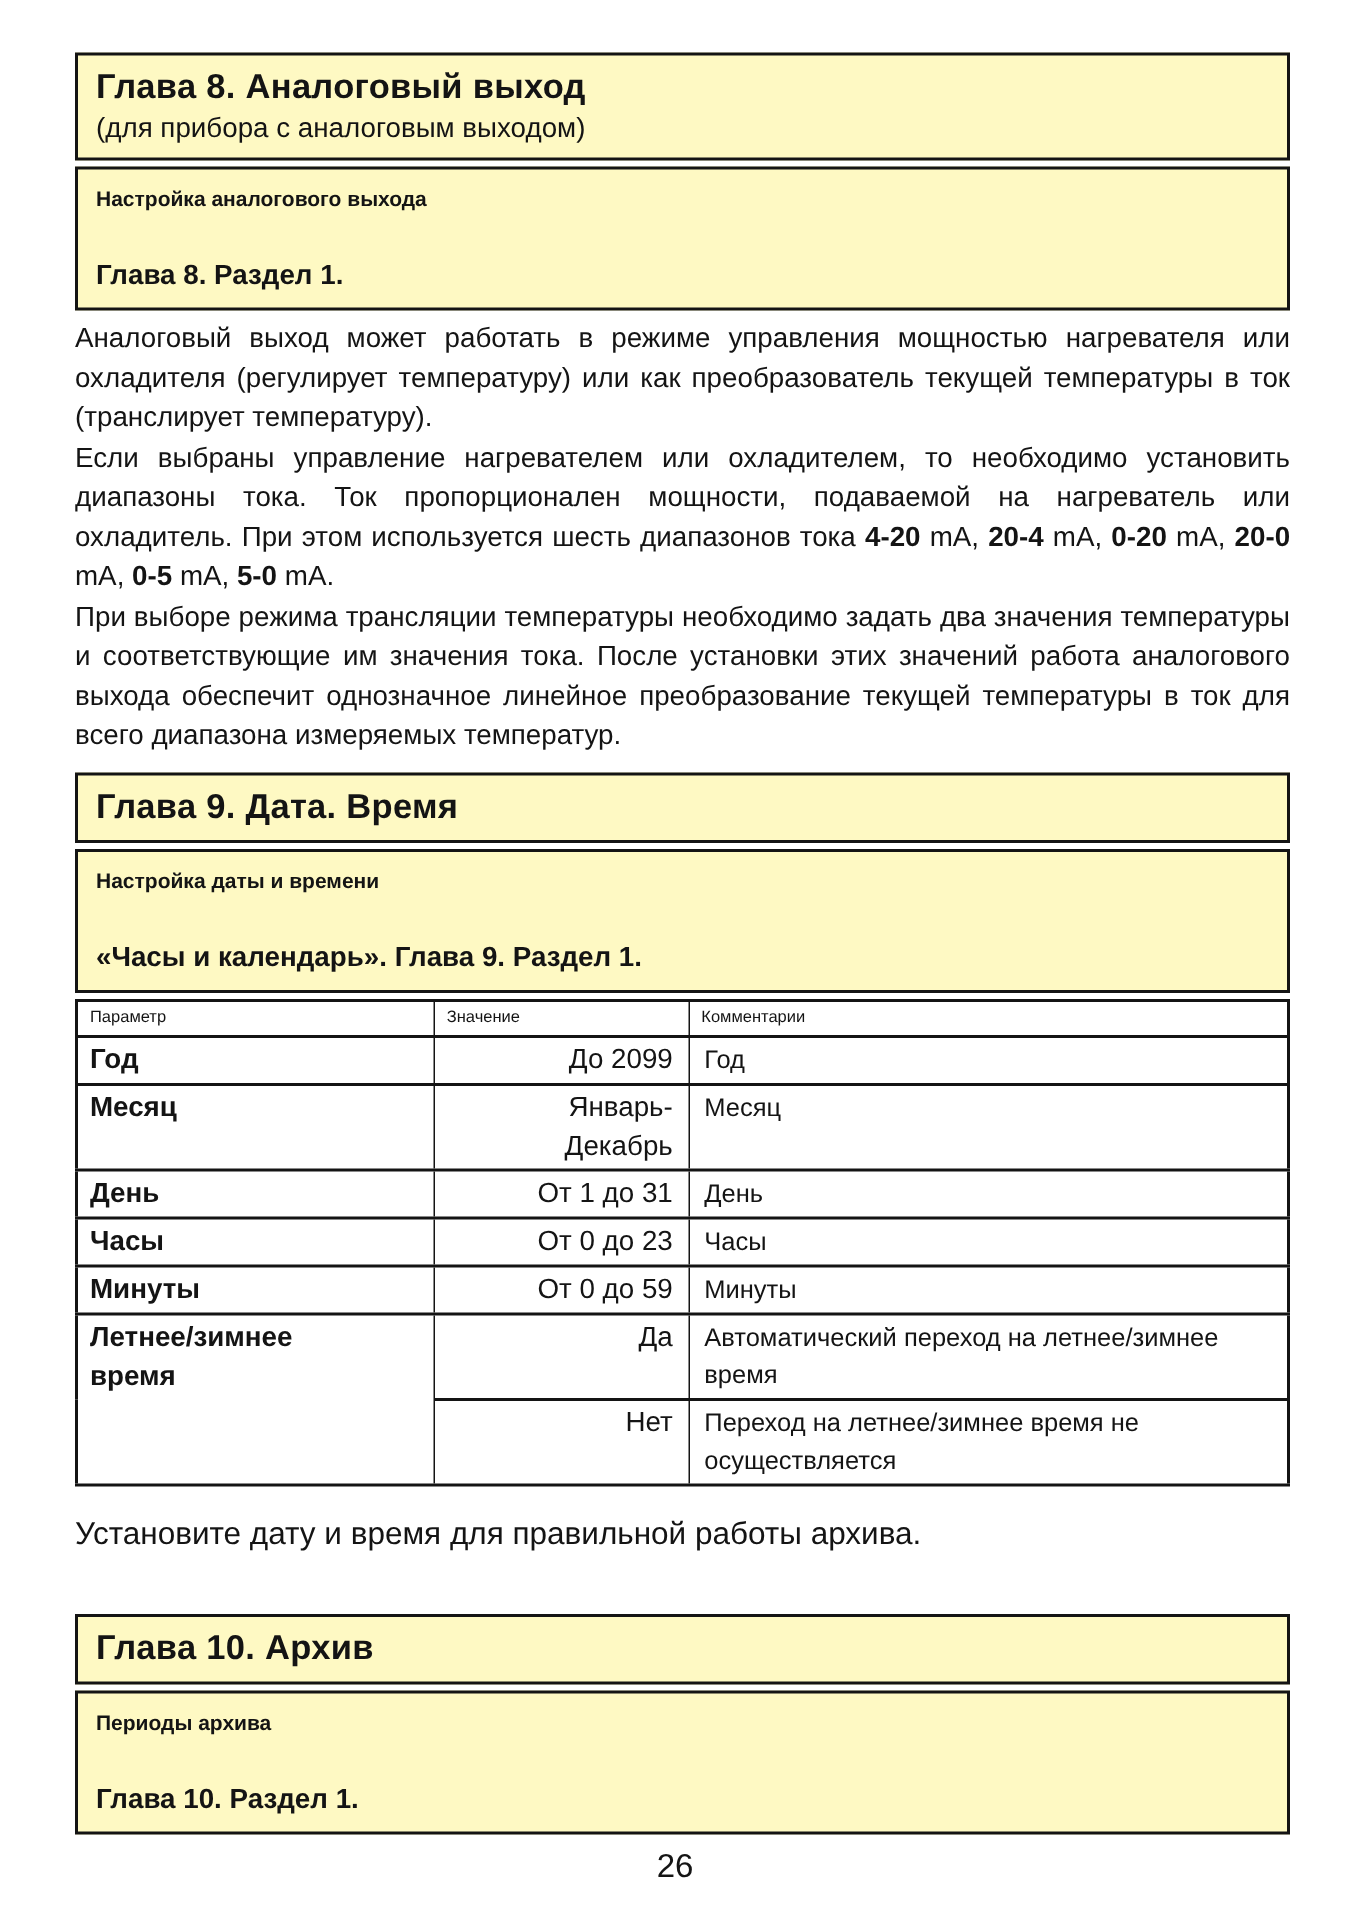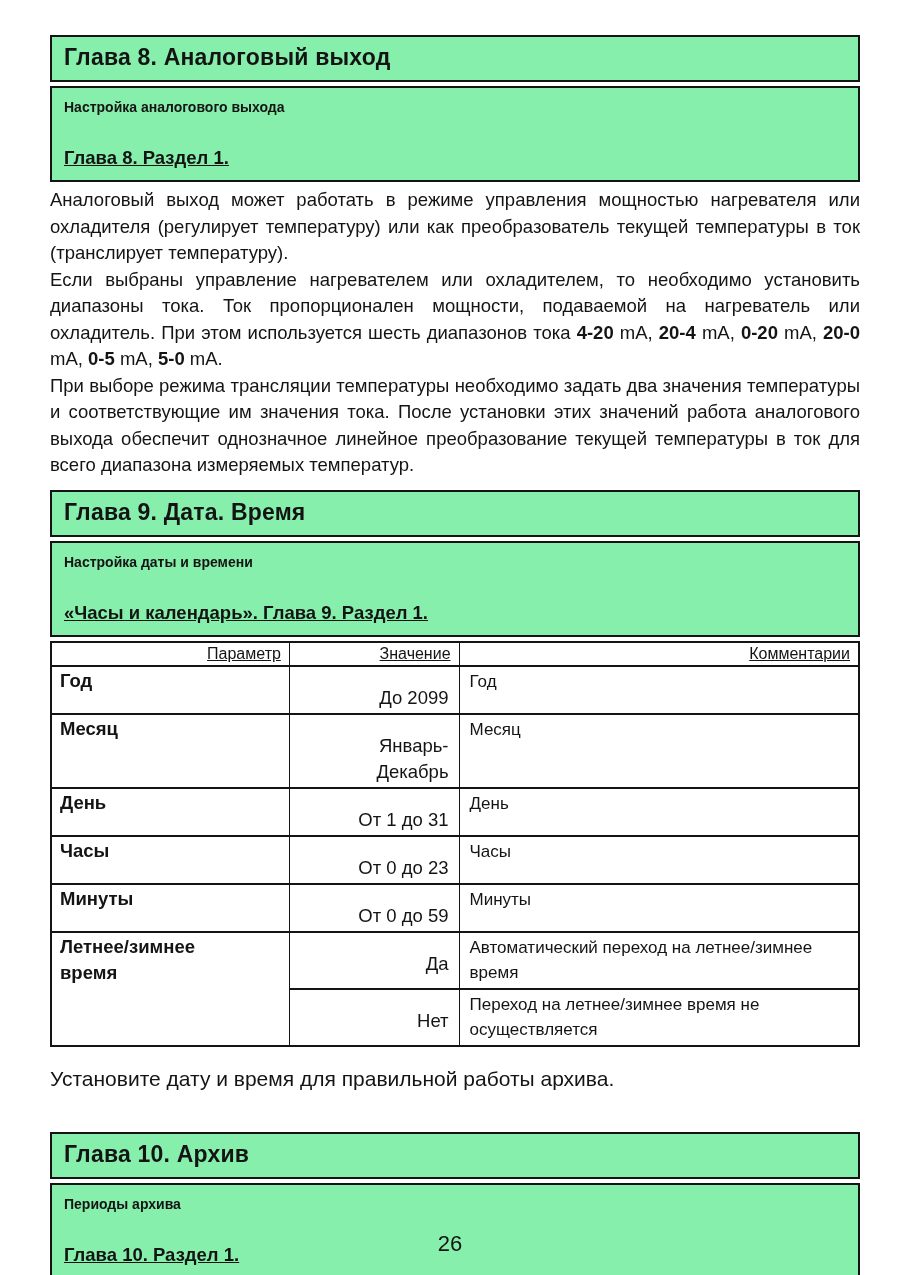--- a/index.html
+++ b/index.html
@@ -8,21 +8,21 @@
     width: 900px;
     height: 1275px;
     position: relative;
     font-family: "Liberation Sans", sans-serif;
     color: #141414;
     padding: 35px 40px 0 50px;
   }
   .box {
     border: 2px solid #141414;
     padding: 5px 12px 8px 12px;
-    background: #86efac;
+    background: #fef9c3;
   }
   .chapter-box { margin-bottom: 4px; }
   .chapter-title {
     font-size: 23px;
     font-weight: bold;
     line-height: 30px;
     letter-spacing: 0.2px;
   }
   .chapter-subtitle {
     font-size: 18.5px;
@@ -32,21 +32,20 @@
   .section-name {
     font-size: 14px;
     font-weight: bold;
     line-height: 24px;
   }
   .section-ref {
     font-size: 18.5px;
     font-weight: bold;
     line-height: 24px;
     margin-top: 27px;
-    text-decoration: underline;
   }
   .body-text {
     margin-top: 5px;
     font-size: 18.5px;
     line-height: 26.5px;
     text-align: justify;
   }
   .body-text p { margin: 0; }
   .note {
     font-size: 21px;
@@ -64,41 +63,40 @@
     table-layout: fixed;
   }
   table.params th, table.params td {
     border-top: 2px solid #141414;
     border-bottom: 2px solid #141414;
     border-left: 1px solid #141414;
     border-right: 1px solid #141414;
     vertical-align: top;
   }
   table.params th {
-    font-size: 16px;
+    font-size: 11px;
     font-weight: normal;
-    text-align: right;
+    text-align: left;
     padding: 2px 8px 3px 8px;
     line-height: 17px;
-    text-decoration: underline;
   }
   col.c-param  { width: 29.5%; }
   col.c-value  { width: 21%; }
   col.c-comment{ width: 49.5%; }
   td.param {
     font-size: 18.5px;
     font-weight: bold;
     padding: 1px 8px 2px 8px;
     line-height: 26px;
     white-space: pre-line;
   }
   td.value {
     font-size: 18.5px;
     text-align: right;
-    padding: 18px 10px 2px 8px;
+    padding: 1px 10px 2px 8px;
     line-height: 26px;
     white-space: pre-line;
   }
   td.comment {
     font-size: 17px;
     padding: 2px 10px 3px 10px;
     line-height: 25px;
   }
   .page-number {
     position: absolute;
@@ -107,20 +105,21 @@
     width: 100%;
     text-align: center;
     font-size: 22px;
   }
 </style>
 </head>
 <body>
 
 <div class="box chapter-box">
   <div class="chapter-title">Глава 8. Аналоговый выход</div>
+  <div class="chapter-subtitle">(для прибора с аналоговым выходом)</div>
 </div>
 
 <div class="box section-box">
   <div class="section-name">Настройка аналогового выхода</div>
   <div class="section-ref">Глава 8. Раздел 1.</div>
 </div>
 
 <div class="body-text">
   <p>Аналоговый выход может работать в режиме управления мощностью нагревателя или охладителя (регулирует температуру) или как преобразователь текущей температуры в ток (транслирует температуру).</p>
   <p><span>Если выбраны управление нагревателем или охладителем, то необходимо установить диапазоны тока. Ток пропорционален мощности, подаваемой на нагреватель или охладитель. При этом используется шесть диапазонов тока </span><b>4-20</b><span> mA, </span><b>20-4</b><span> mA, </span><b>0-20</b><span> mA, </span><b>20-0</b><span> mA, </span><b>0-5</b><span> mA, </span><b>5-0</b><span> mA.</span></p>

